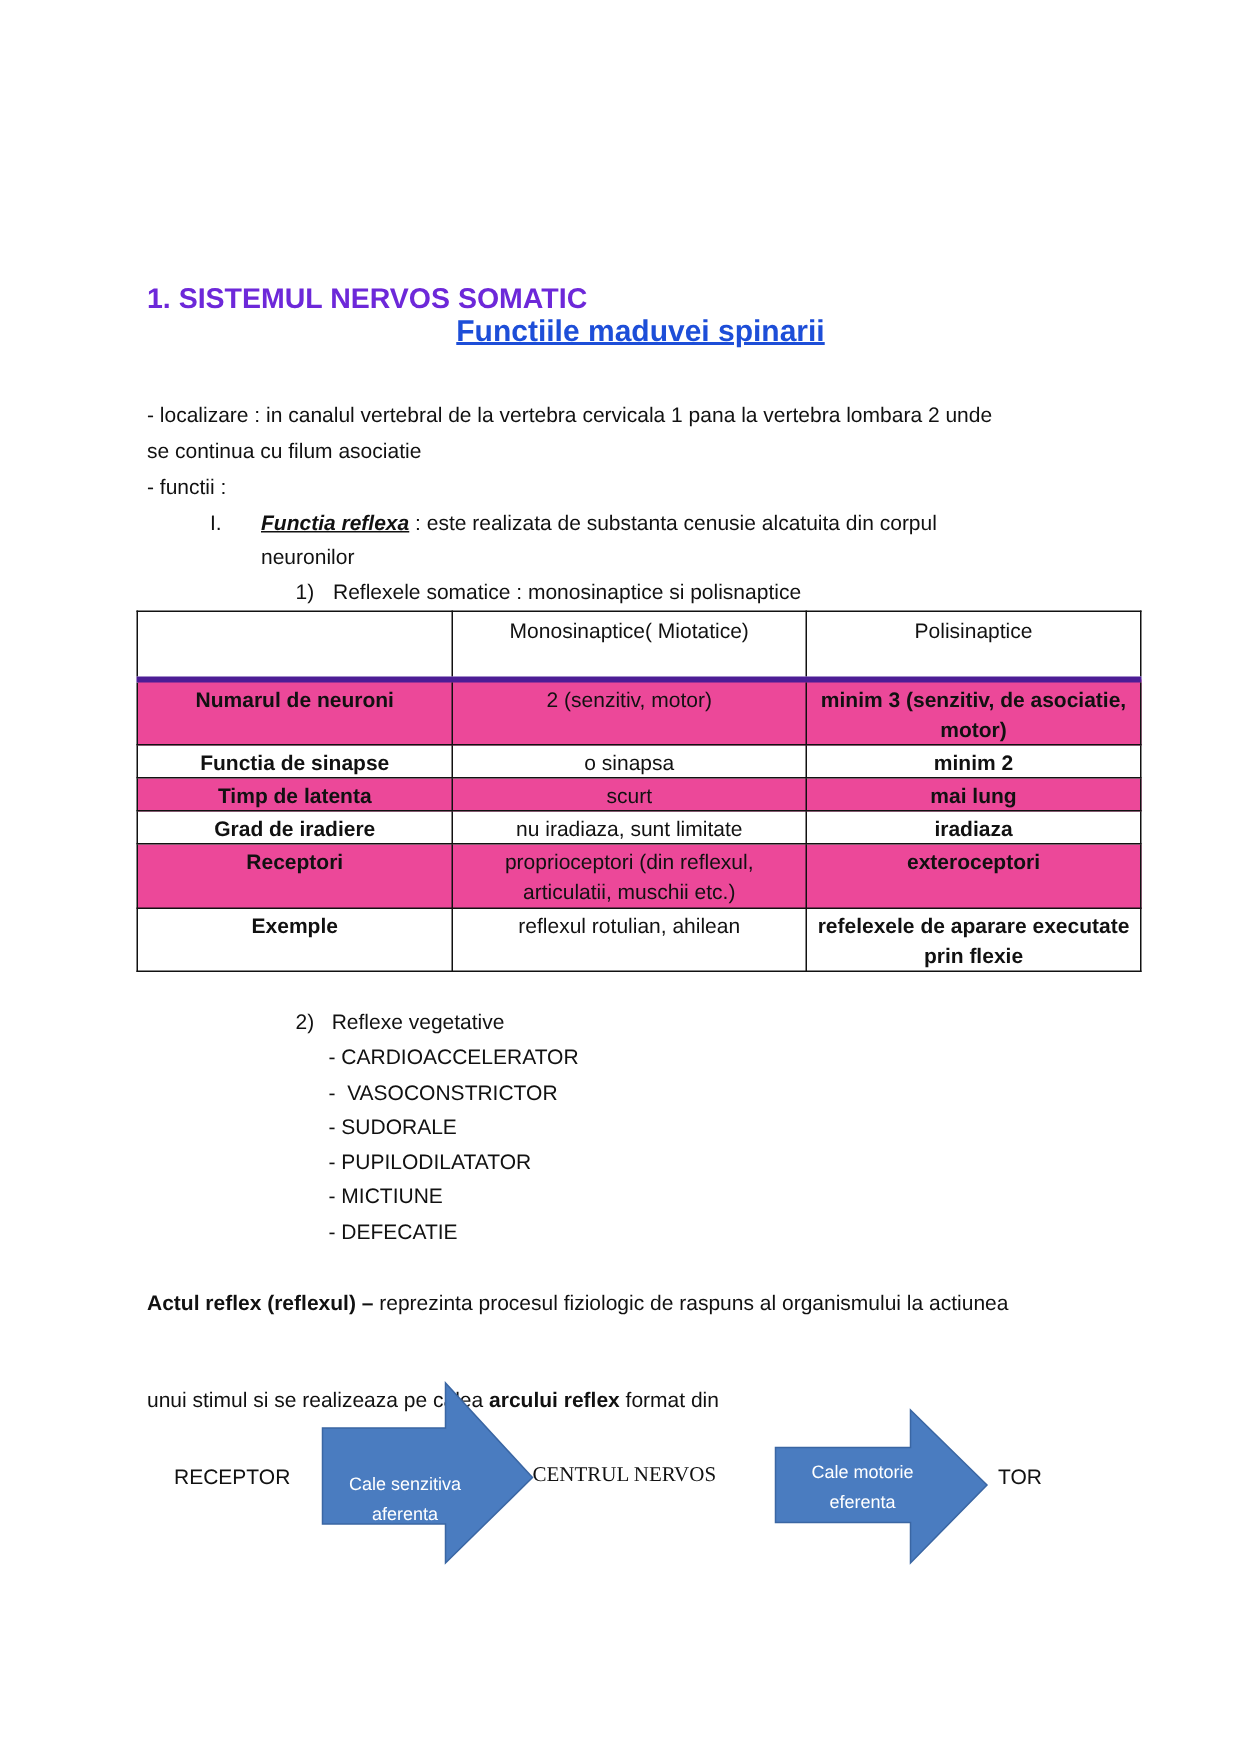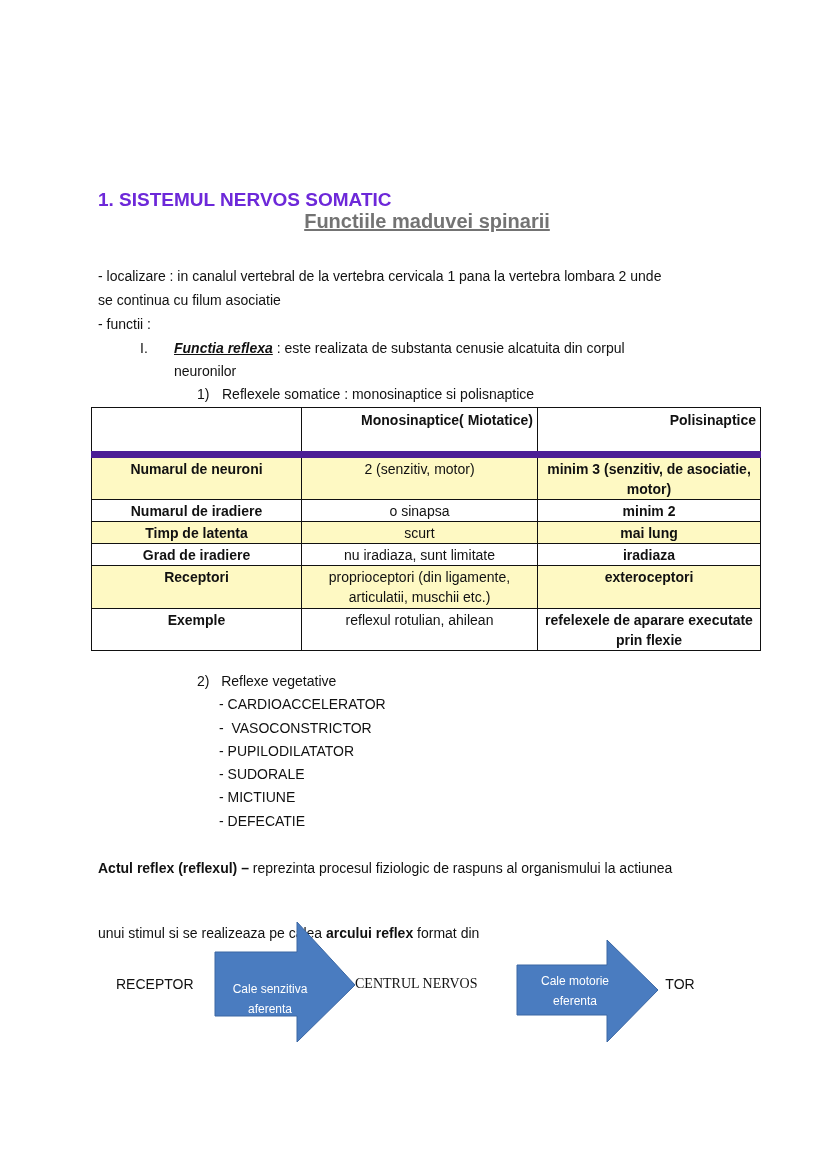--- a/index.html
+++ b/index.html
@@ -10,36 +10,36 @@
     }
     .abs { position: absolute; white-space: nowrap; }
     .heading-red {
       left: 98px; top: 147px; font-size: 19px; font-weight: bold; color: #6d28d9;
       letter-spacing: 0px;
       margin-top: 42px;
     }
     .title {
       left: 0; width: 828px; top: 210px; text-align: center;
       padding-left: 26px; box-sizing: border-box;
-      font-size: 20px; font-weight: bold; text-decoration: underline; color: #737373;
+      font-size: 20px; font-weight: bold; text-decoration: underline; color: #1d4ed8;
     }
     .para { left: 98px; font-size: 14px; line-height: 23px; }
     .b { font-weight: bold; }
     .u { text-decoration: underline; font-weight: bold; font-style: italic; }
 
     table.reflex {
       position: absolute; left: 91px; top: 407px; width: 669px;
       border-collapse: collapse; font-size: 14px; table-layout: fixed;
     }
     table.reflex td {
       border: 1.3px solid #111; text-align: center; vertical-align: top;
       padding: 1px 4px 0 4px; line-height: 20px;
     }
-    table.reflex tr.hdr td { height: 41px; font-weight: bold; border-bottom: 7px solid #4c1d95; padding-top: 2px; text-align: right; }
-    table.reflex tr.gray td { background: #fef9c3; }
+    table.reflex tr.hdr td { height: 41px; font-weight: normal; border-bottom: 4px solid #4c1d95; padding-top: 2px; }
+    table.reflex tr.gray td { background: #ec4899; }
     table.reflex td.rowlabel { font-weight: bold; }
     table.reflex td.colB { font-weight: bold; }
 
     .veg-list { left: 197px; top: 670px; font-size: 14px; line-height: 23.3px; }
     .veg-list .item { padding-left: 22px; }
 
     .arrow-svg { position: absolute; left: 0; top: 0; }
     .arrow-label { font-size: 12px; color: #ffffff; text-align: center; line-height: 20px; }
     .diag-text { font-size: 14px; }
   </style>
@@ -74,55 +74,55 @@
     <td></td>
     <td>Monosinaptice( Miotatice)</td>
     <td>Polisinaptice</td>
   </tr>
   <tr class="gray" style="height:42px;">
     <td class="rowlabel">Numarul de neuroni</td>
     <td>2 (senzitiv, motor)</td>
     <td class="colB">minim 3 (senzitiv, de asociatie, motor)</td>
   </tr>
   <tr style="height:22px;">
-    <td class="rowlabel">Numarul de iradiere</td>
+    <td class="rowlabel">Functia de sinapse</td>
     <td>o sinapsa</td>
     <td class="colB">minim 2</td>
   </tr>
   <tr class="gray" style="height:22px;">
     <td class="rowlabel">Timp de latenta</td>
     <td>scurt</td>
     <td class="colB">mai lung</td>
   </tr>
   <tr style="height:22px;">
     <td class="rowlabel">Grad de iradiere</td>
     <td>nu iradiaza, sunt limitate</td>
     <td class="colB">iradiaza</td>
   </tr>
   <tr class="gray" style="height:43px;">
     <td class="rowlabel">Receptori</td>
-    <td>proprioceptori (din ligamente, articulatii, muschii etc.)</td>
+    <td>proprioceptori (din reflexul, articulatii, muschii etc.)</td>
     <td class="colB">exteroceptori</td>
   </tr>
   <tr style="height:42px;">
     <td class="rowlabel">Exemple</td>
     <td>reflexul rotulian, ahilean</td>
     <td class="colB">refelexele de aparare executate prin flexie</td>
   </tr>
 </tbody>
   </table>
 
 <div class="abs veg-list">
   <div>
     <span>2)</span>&nbsp;&nbsp;&nbsp;<span>Reflexe vegetative</span>
   </div>
   <div class="item">- CARDIOACCELERATOR</div>
   <div class="item" style="white-space:pre;">-  VASOCONSTRICTOR</div>
+  <div class="item">- SUDORALE</div>
   <div class="item">- PUPILODILATATOR</div>
-  <div class="item">- SUDORALE</div>
   <div class="item">- MICTIUNE</div>
   <div class="item">- DEFECATIE</div>
 </div>
 
 <div class="abs para" style="top:857px;">
   <span class="b">Actul reflex (reflexul) –</span><span> reprezinta procesul fiziologic de raspuns al organismului la actiunea</span>
 </div>
 <div class="abs para" style="top:922px;">
   <span>unui stimul si se realizeaza pe calea </span><span class="b">arcului reflex</span><span> format din</span>
 </div>

